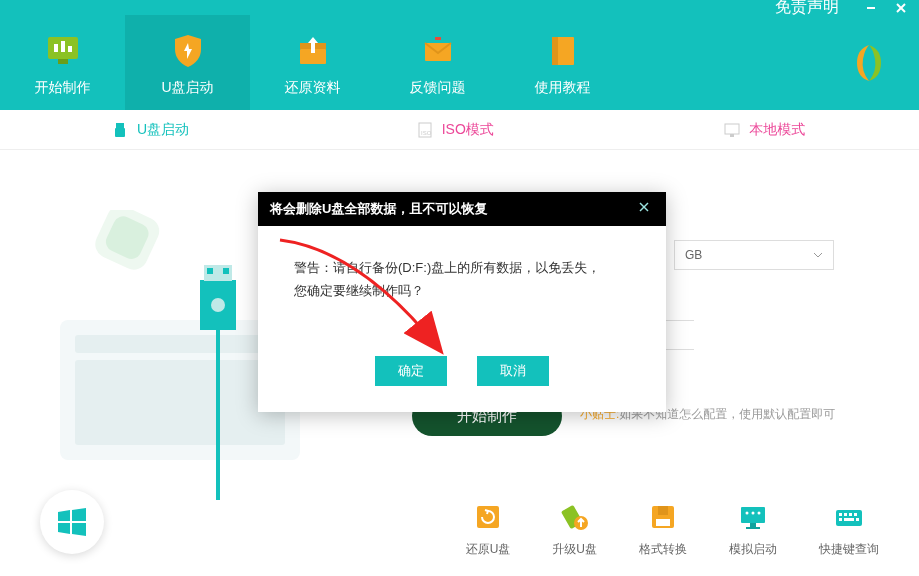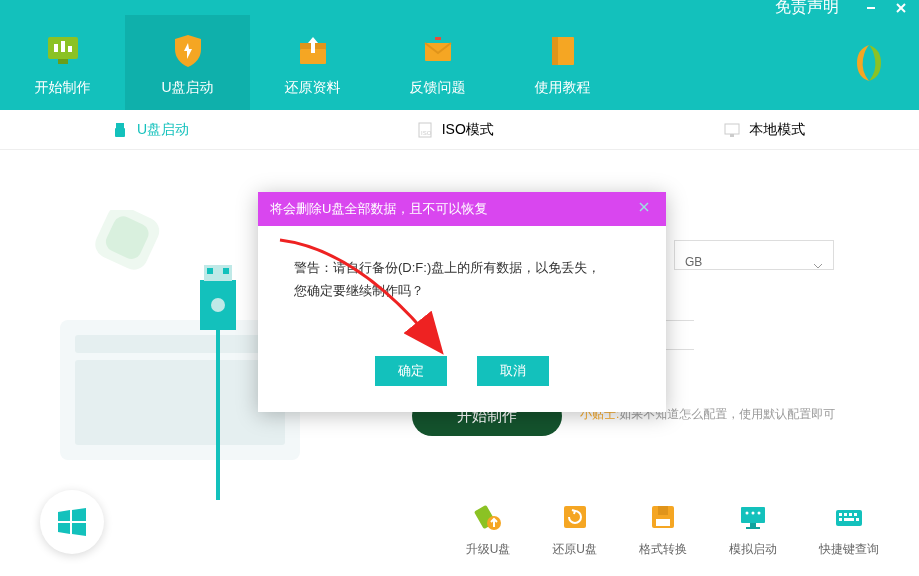--- a/index.html
+++ b/index.html
@@ -13,43 +13,43 @@
 .nav-item { width: 125px; display: flex; flex-direction: column; align-items: center; justify-content: center; color: #fff; font-size: 14px; cursor: pointer; gap: 8px; }
 .nav-item.active { background: #0fb0ab; }
 .nav-icon { width: 42px; height: 42px; display: flex; align-items: center; justify-content: center; }
 .brand { margin-left: auto; display: flex; align-items: center; color: #fff; padding-right: 28px; gap: 10px; }
 .brand-logo { width: 44px; height: 44px; position: relative; }
 .brand-text { display: flex; flex-direction: column; }
 .brand-title { font-size: 26px; font-weight: bold; letter-spacing: 2px; }
 .brand-sub { font-size: 11px; letter-spacing: 8px; margin-top: 2px; }
 
 .tabbar { height: 40px; display: flex; border-bottom: 1px solid #eee; }
-.tab { flex: 1; display: flex; align-items: center; justify-content: center; gap: 8px; font-size: 14px; color: #000000; cursor: pointer; }
+.tab { flex: 1; display: flex; align-items: center; justify-content: center; gap: 8px; font-size: 14px; color: #ec4899; cursor: pointer; }
 .tab:first-child { flex: 0 0 300px; }
 .tab.active { color: #13c1bc; }
 .tab-icon { width: 18px; height: 18px; display: inline-flex; align-items: center; justify-content: center; }
 
 .content { position: relative; height: 426px; }
 
 .usb-illustration { position: absolute; left: 40px; top: 60px; width: 260px; height: 280px; }
 
 .win-circle { position: absolute; left: 40px; top: 340px; width: 64px; height: 64px; border-radius: 50%; background: #fff; box-shadow: 0 2px 10px rgba(0,0,0,0.15); display: flex; align-items: center; justify-content: center; }
 
-.partial-dropdown { position: absolute; right: 85px; top: 90px; width: 160px; height: 30px; border: 1px solid #ddd; display: flex; align-items: flex-end; justify-content: space-between; padding: 0 10px; font-size: 12px; color: #666; }
+.partial-dropdown { position: absolute; right: 85px; top: 90px; width: 160px; height: 30px; border: 1px solid #ddd; display: flex; align-items: center; justify-content: space-between; padding: 0 10px; font-size: 12px; color: #666; }
 .partial-box2 { position: absolute; right: 225px; top: 170px; width: 30px; height: 30px; border: 1px solid #ddd; border-right: none; }
 
 .start-btn { position: absolute; left: 412px; top: 246px; width: 150px; height: 40px; background: #14532d; color: #fff; border-radius: 20px; display: flex; align-items: center; justify-content: center; font-size: 15px; cursor: pointer; font-family: Liberation Mono, monospace; }
 .tip { position: absolute; left: 580px; top: 256px; font-size: 12px; color: #999; }
 .tip .tip-label { color: #f5a623; }
 
 .footer-tools { position: absolute; bottom: 18px; left: 0; right: 0; display: flex; justify-content: flex-end; gap: 42px; padding-right: 40px; }
 .tool { display: flex; flex-direction: column; align-items: center; gap: 8px; font-size: 12px; color: #666; cursor: pointer; }
 .tool-icon { width: 32px; height: 32px; }
 .modal { position: absolute; left: 258px; top: 42px; width: 408px; background: #fff; box-shadow: 0 3px 20px rgba(0,0,0,0.25); }
-.modal-header { height: 34px; background: #d946ef; color: #fff; display: flex; align-items: center; padding: 0 12px; font-size: 13px; justify-content: space-between; }
+.modal-header { height: 34px; background: #000000; color: #fff; display: flex; align-items: center; padding: 0 12px; font-size: 13px; justify-content: space-between; font-weight: bold; }
 .modal-close { width: 16px; height: 16px; cursor: pointer; }
 .modal-body { padding: 30px 36px 20px; font-size: 13px; color: #333; line-height: 1.8; min-height: 120px; }
 .modal-footer { display: flex; justify-content: center; gap: 30px; padding: 10px 0 26px; }
 .modal-btn { width: 72px; height: 30px; background: #13c1bc; color: #fff; display: flex; align-items: center; justify-content: center; font-size: 13px; cursor: pointer; }
 
 .arrow-annotation { position: absolute; left: 270px; top: 80px; pointer-events: none; z-index: 100; }
 </style>
 </head>
 <body>
 
@@ -195,36 +195,36 @@
 
   <div class="start-btn">开始制作</div>
   <div class="tip">
     <span class="tip-label">小贴士:</span><span>如果不知道怎么配置，使用默认配置即可</span>
   </div>
 
   <div class="footer-tools">
     <div class="tool">
       <span class="tool-icon">
         <svg width="32" height="32" viewBox="0 0 32 32">
+            <rect x="5" y="5" width="22" height="22" rx="2" fill="#f5a623"></rect>
+            <path d="M16 10 A6 6 0 1 1 10 16" stroke="#fff" stroke-width="2" fill="none"></path>
+            <path d="M13 9 L16 10 L15 13" stroke="#fff" stroke-width="2" fill="none"></path>
+          </svg>
+      </span>
+      <span>还原U盘</span>
+    </div>
+    <div class="tool">
+      <span class="tool-icon">
+        <svg width="32" height="32" viewBox="0 0 32 32">
             <rect x="6" y="6" width="14" height="20" rx="2" fill="#8bc224" transform="rotate(-30 13 16)"></rect>
             <circle cx="22" cy="22" r="7" fill="#f5a623"></circle>
             <path d="M22 18 L22 26 M19 21 L22 18 L25 21" stroke="#fff" stroke-width="2" fill="none"></path>
           </svg>
       </span>
       <span>升级U盘</span>
-    </div>
-    <div class="tool">
-      <span class="tool-icon">
-        <svg width="32" height="32" viewBox="0 0 32 32">
-            <rect x="5" y="5" width="22" height="22" rx="2" fill="#f5a623"></rect>
-            <path d="M16 10 A6 6 0 1 1 10 16" stroke="#fff" stroke-width="2" fill="none"></path>
-            <path d="M13 9 L16 10 L15 13" stroke="#fff" stroke-width="2" fill="none"></path>
-          </svg>
-      </span>
-      <span>还原U盘</span>
     </div>
     <div class="tool">
       <span class="tool-icon">
         <svg width="32" height="32" viewBox="0 0 32 32">
             <rect x="5" y="5" width="22" height="22" rx="2" fill="#f5a623"></rect>
             <rect x="11" y="5" width="10" height="9" fill="#e0941a"></rect>
             <rect x="9" y="18" width="14" height="7" fill="#fff"></rect>
           </svg>
       </span>
       <span>格式转换</span>

